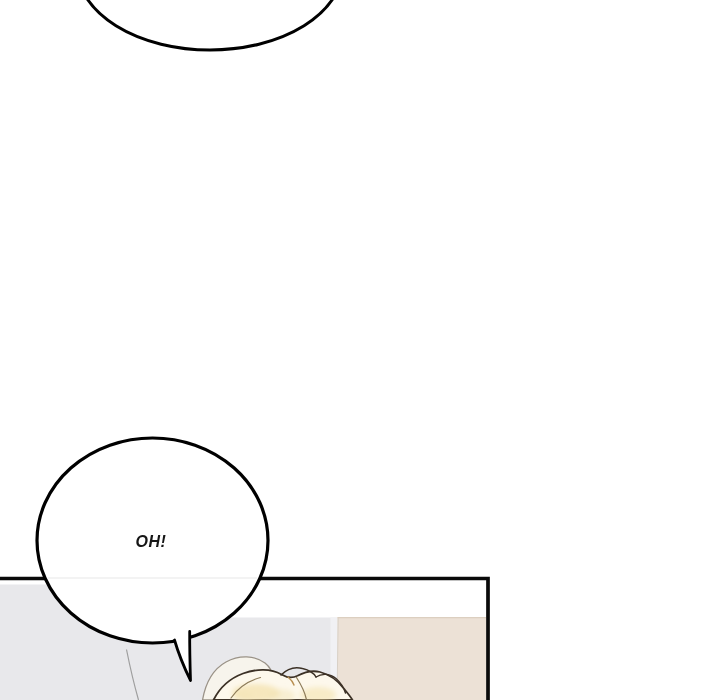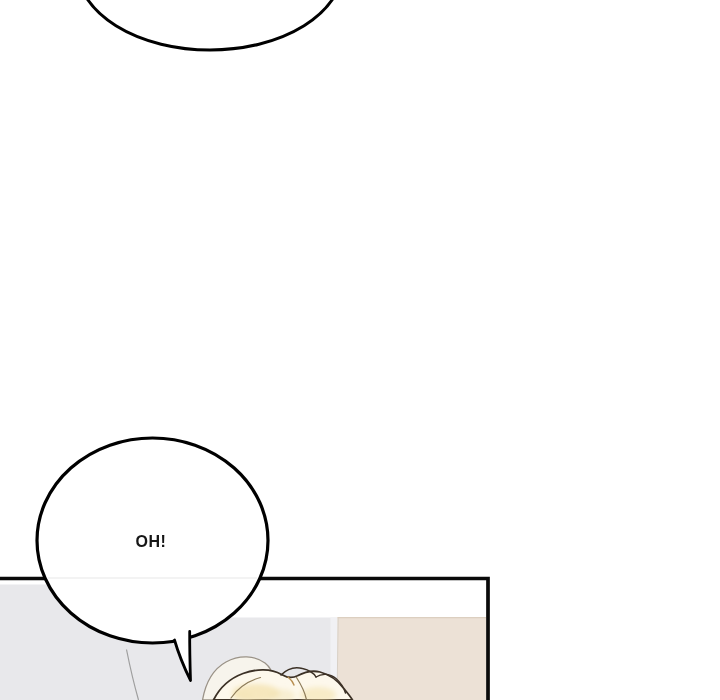--- a/index.html
+++ b/index.html
@@ -20,20 +20,21 @@
     left: 0;
     top: 0;
     display: block;
   }
   .bubble-text {
     position: absolute;
     left: 151px;
     top: 542px;
     transform: translate(-50%, -50%);
     font-family: "Liberation Sans", sans-serif;
+    font-style: italic;
     font-weight: 600;
     font-size: 16px;
     letter-spacing: 0.5px;
     color: #161616;
     white-space: nowrap;
     user-select: none;
   }
 </style>
 </head>
 <body>

